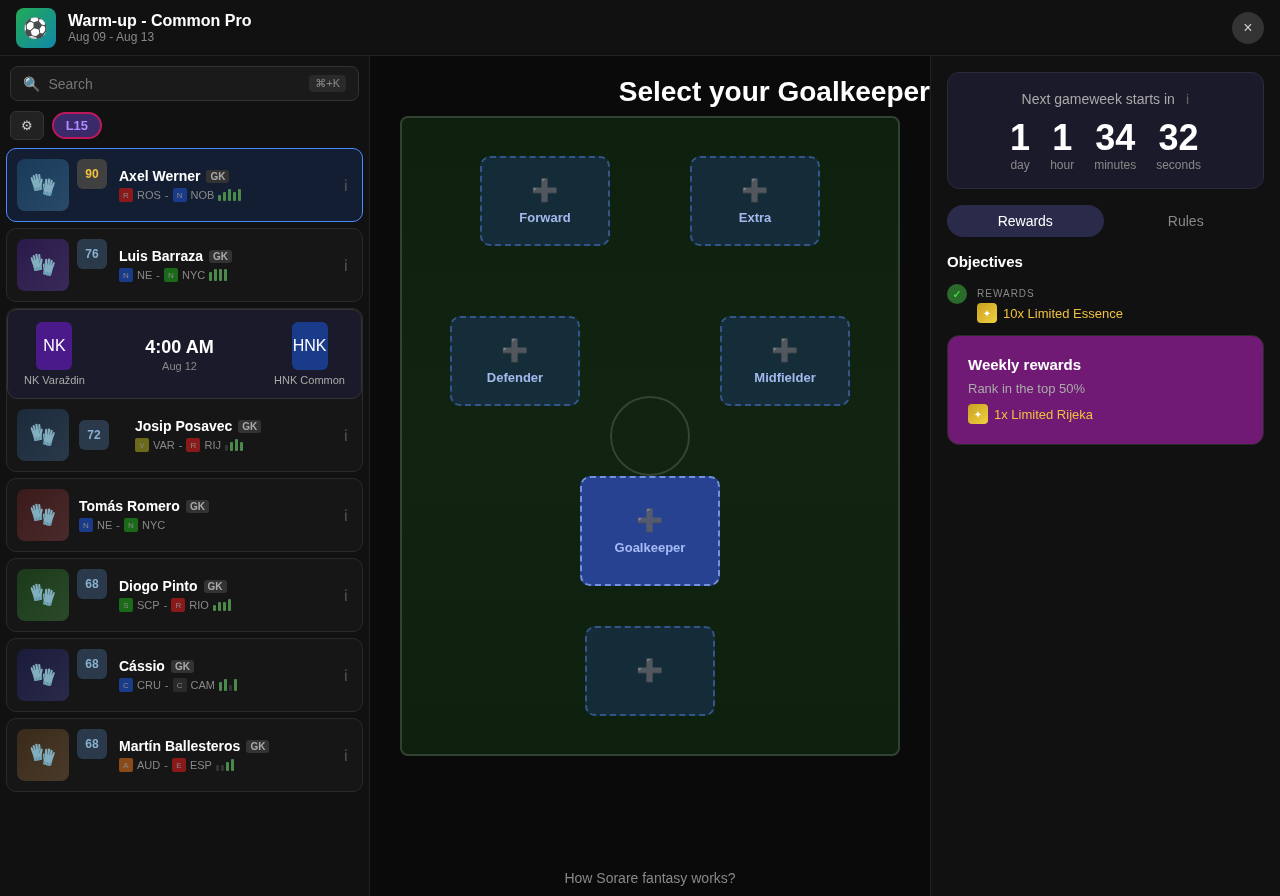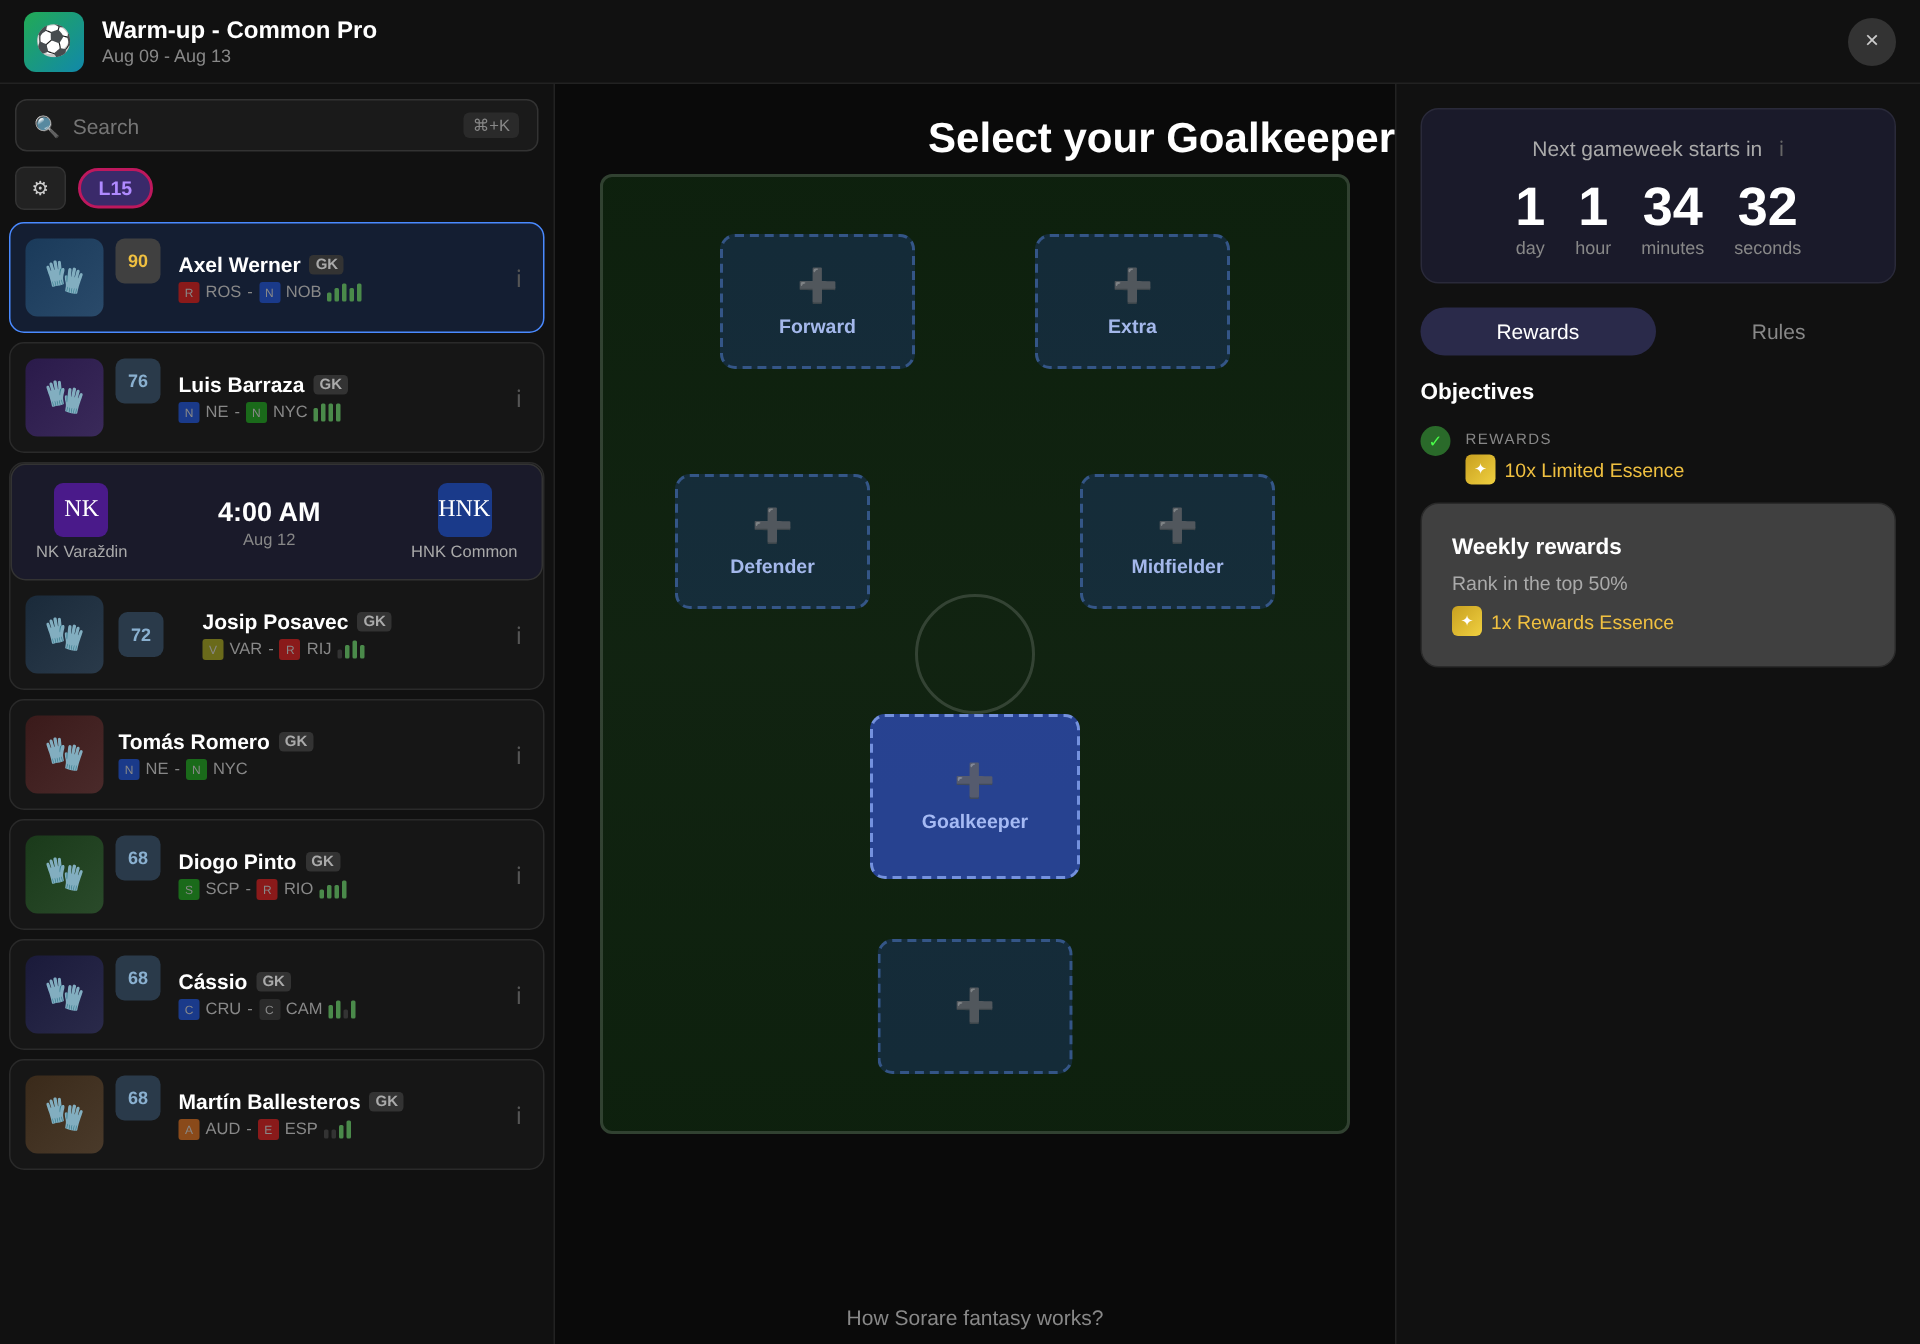--- a/index.html
+++ b/index.html
@@ -268,27 +268,26 @@
       width: 100%;
     }
     .match-team {
       display: flex;
       flex-direction: column;
       align-items: center;
       gap: 4px;
     }
     .match-team-logo {
       width: 36px;
-      height: 36px;
+      height: 48px;
       border-radius: 6px;
       display: flex;
       align-items: center;
       justify-content: center;
       font-size: 16px;
-      font-family: Liberation Serif, serif;
     }
     .match-time-block {
       text-align: center;
     }
     .match-time {
       font-size: 18px;
       font-weight: 700;
       color: #fff;
     }
     .match-date {
@@ -532,21 +531,21 @@
       align-items: center;
       justify-content: center;
       font-size: 10px;
     }
     .essence-text {
       font-size: 13px;
       color: #f0c040;
     }
 
     .weekly-card {
-      background: #404040;
+      background: #701a75;
       border: 1px solid #2a2a2a;
       border-radius: 12px;
       padding: 20px;
       margin-top: 8px;
     }
     .weekly-title {
       font-size: 15px;
       font-weight: 600;
       color: #fff;
       margin-bottom: 8px;
@@ -856,18 +855,18 @@
           <span class="essence-text">10x Limited Essence</span>
         </div>
       </div>
     </div>
 
     <div class="weekly-card">
       <div class="weekly-title">Weekly rewards</div>
       <div class="rank-text">Rank in the top 50%</div>
       <div class="essence-badge">
         <div class="essence-icon">✦</div>
-        <span class="essence-text">1x Rewards Essence</span>
+        <span class="essence-text">1x Limited Rijeka</span>
       </div>
     </div>
 
   </div>
 </div>
 
 </body></html>

